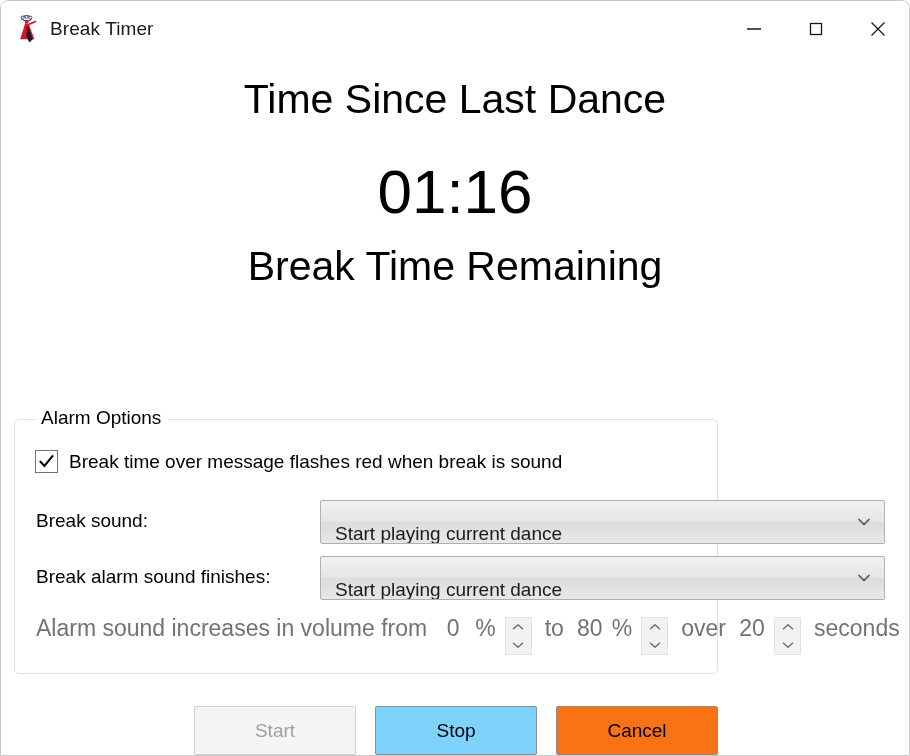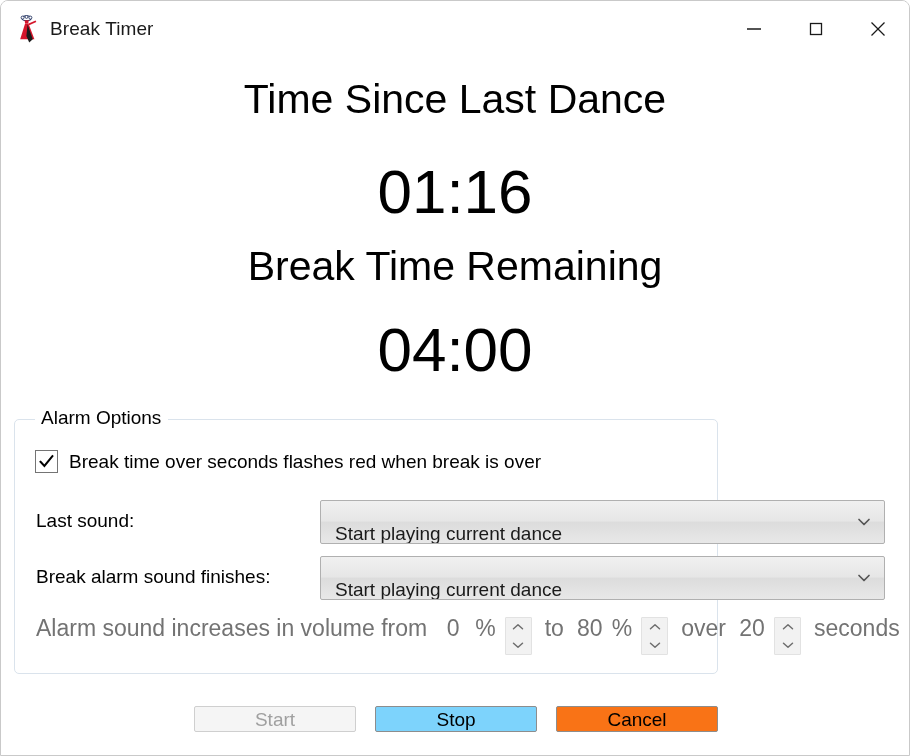--- a/index.html
+++ b/index.html
@@ -232,21 +232,21 @@
     align-items: center;
     justify-content: center;
   }
   .spin-btn svg { display: block; }
 
   
   .dlg-btn {
     position: absolute;
     top: 705px;
     width: 162px;
-    height: 26px;
+    height: 49px;
     font-family: "Liberation Sans", sans-serif;
     font-size: 19px;
     line-height: 1;
     text-align: center;
     padding: 0;
     border-radius: 2px;
     display: flex;
     align-items: center;
     justify-content: center;
   }
@@ -308,37 +308,36 @@
           <line x1="17.5" y1="4.5" x2="4.5" y2="17.5" stroke="#1a1a1a" stroke-width="1.3"></line>
         </svg>
       </div>
     </div>
   </div>
 
   <div id="label-since" class="timer-label">Time Since Last Dance</div>
   <div id="value-since" class="timer-value">01:16</div>
 
   <div id="label-remain" class="timer-label">Break Time Remaining</div>
-  <div id="value-remain" class="timer-value">04:00</div>
 
   <div id="groupbox">
 
     <div id="groupbox-legend">Alarm Options</div>
 
     <div id="checkbox-row">
       <div class="checkbox-box">
         <svg width="17" height="17" viewBox="0 0 17 17">
           <polyline points="2.5,8.8 6.4,13.0 14.4,3.2" fill="none" stroke="#000000" stroke-width="2.0" stroke-linecap="square" stroke-linejoin="miter"></polyline>
         </svg>
       </div>
-      <div id="checkbox-label">Break time over seconds flashes red when break is over</div>
+      <div id="checkbox-label">Break time over message flashes red when break is sound</div>
     </div>
 
     <div id="combo-row-1" class="combo-row">
-      <div class="combo-label">Last sound:</div>
+      <div class="combo-label">Break sound:</div>
       <div class="combo-box">
         <div class="combo-text">Start playing current dance</div>
         <div class="combo-arrow">
           <svg width="14" height="10" viewBox="0 0 14 10">
             <polyline points="2,2.5 7,7.5 12,2.5" fill="none" stroke="#555555" stroke-width="1.7" stroke-linecap="round" stroke-linejoin="round"></polyline>
           </svg>
         </div>
       </div>
     </div>
 

